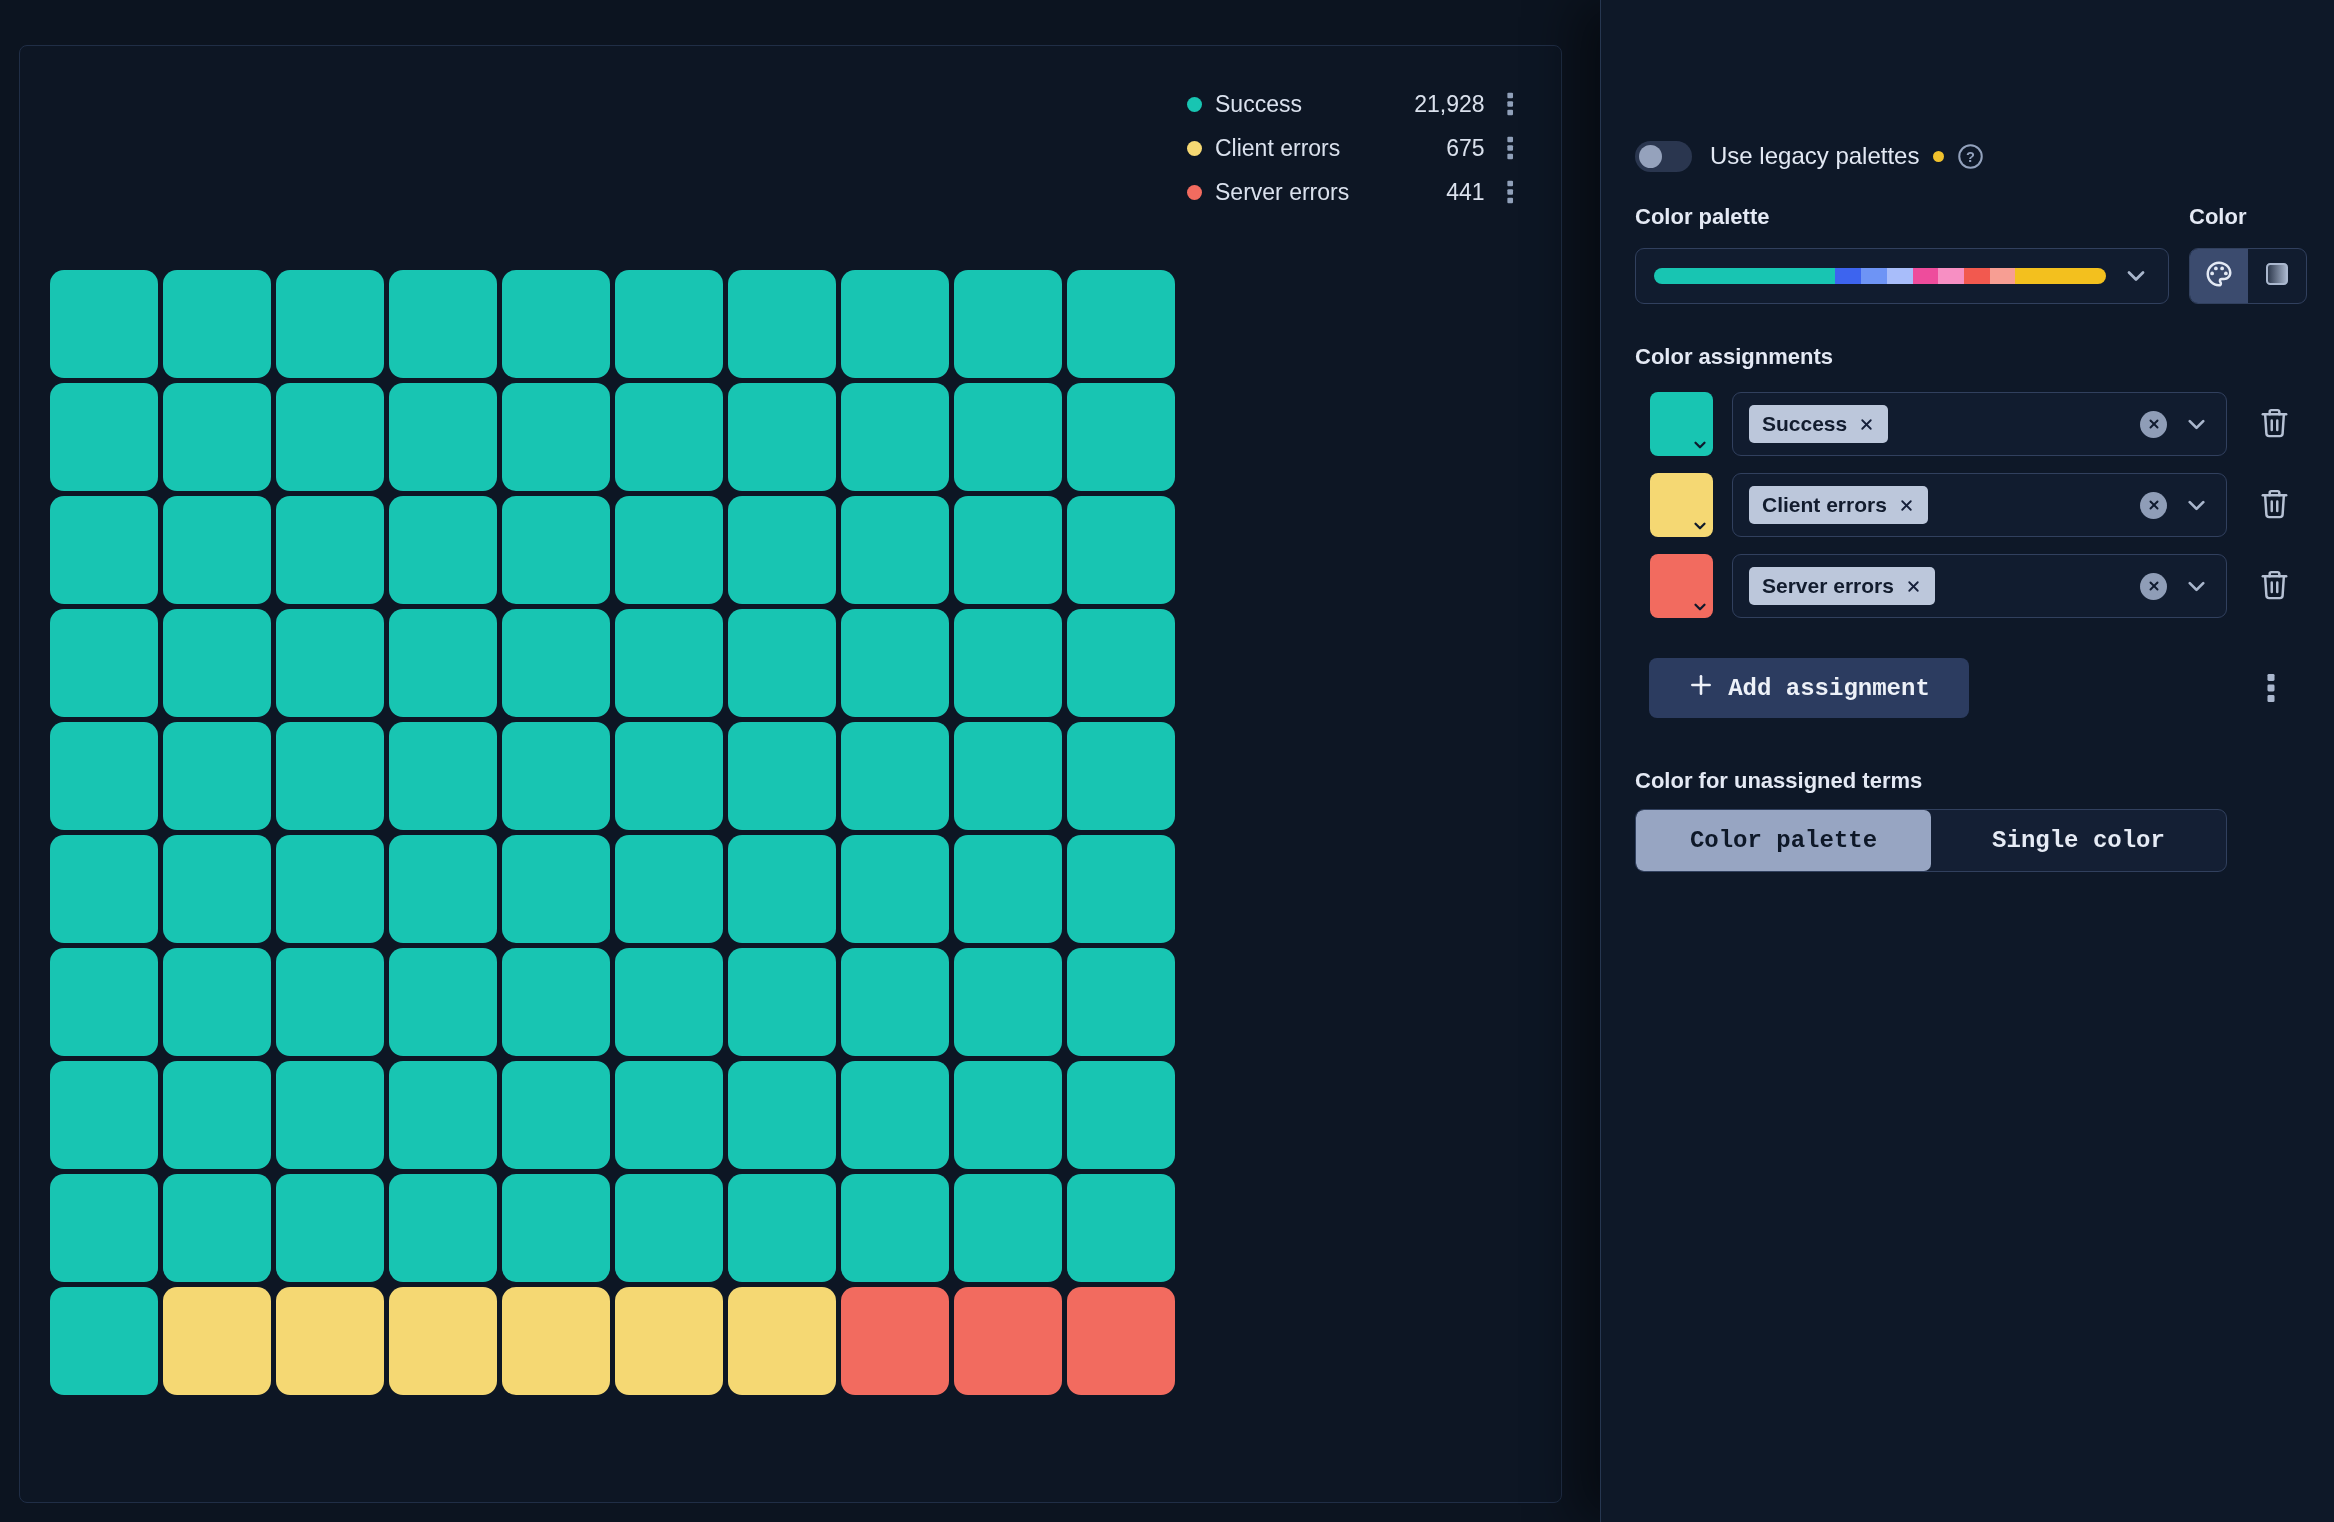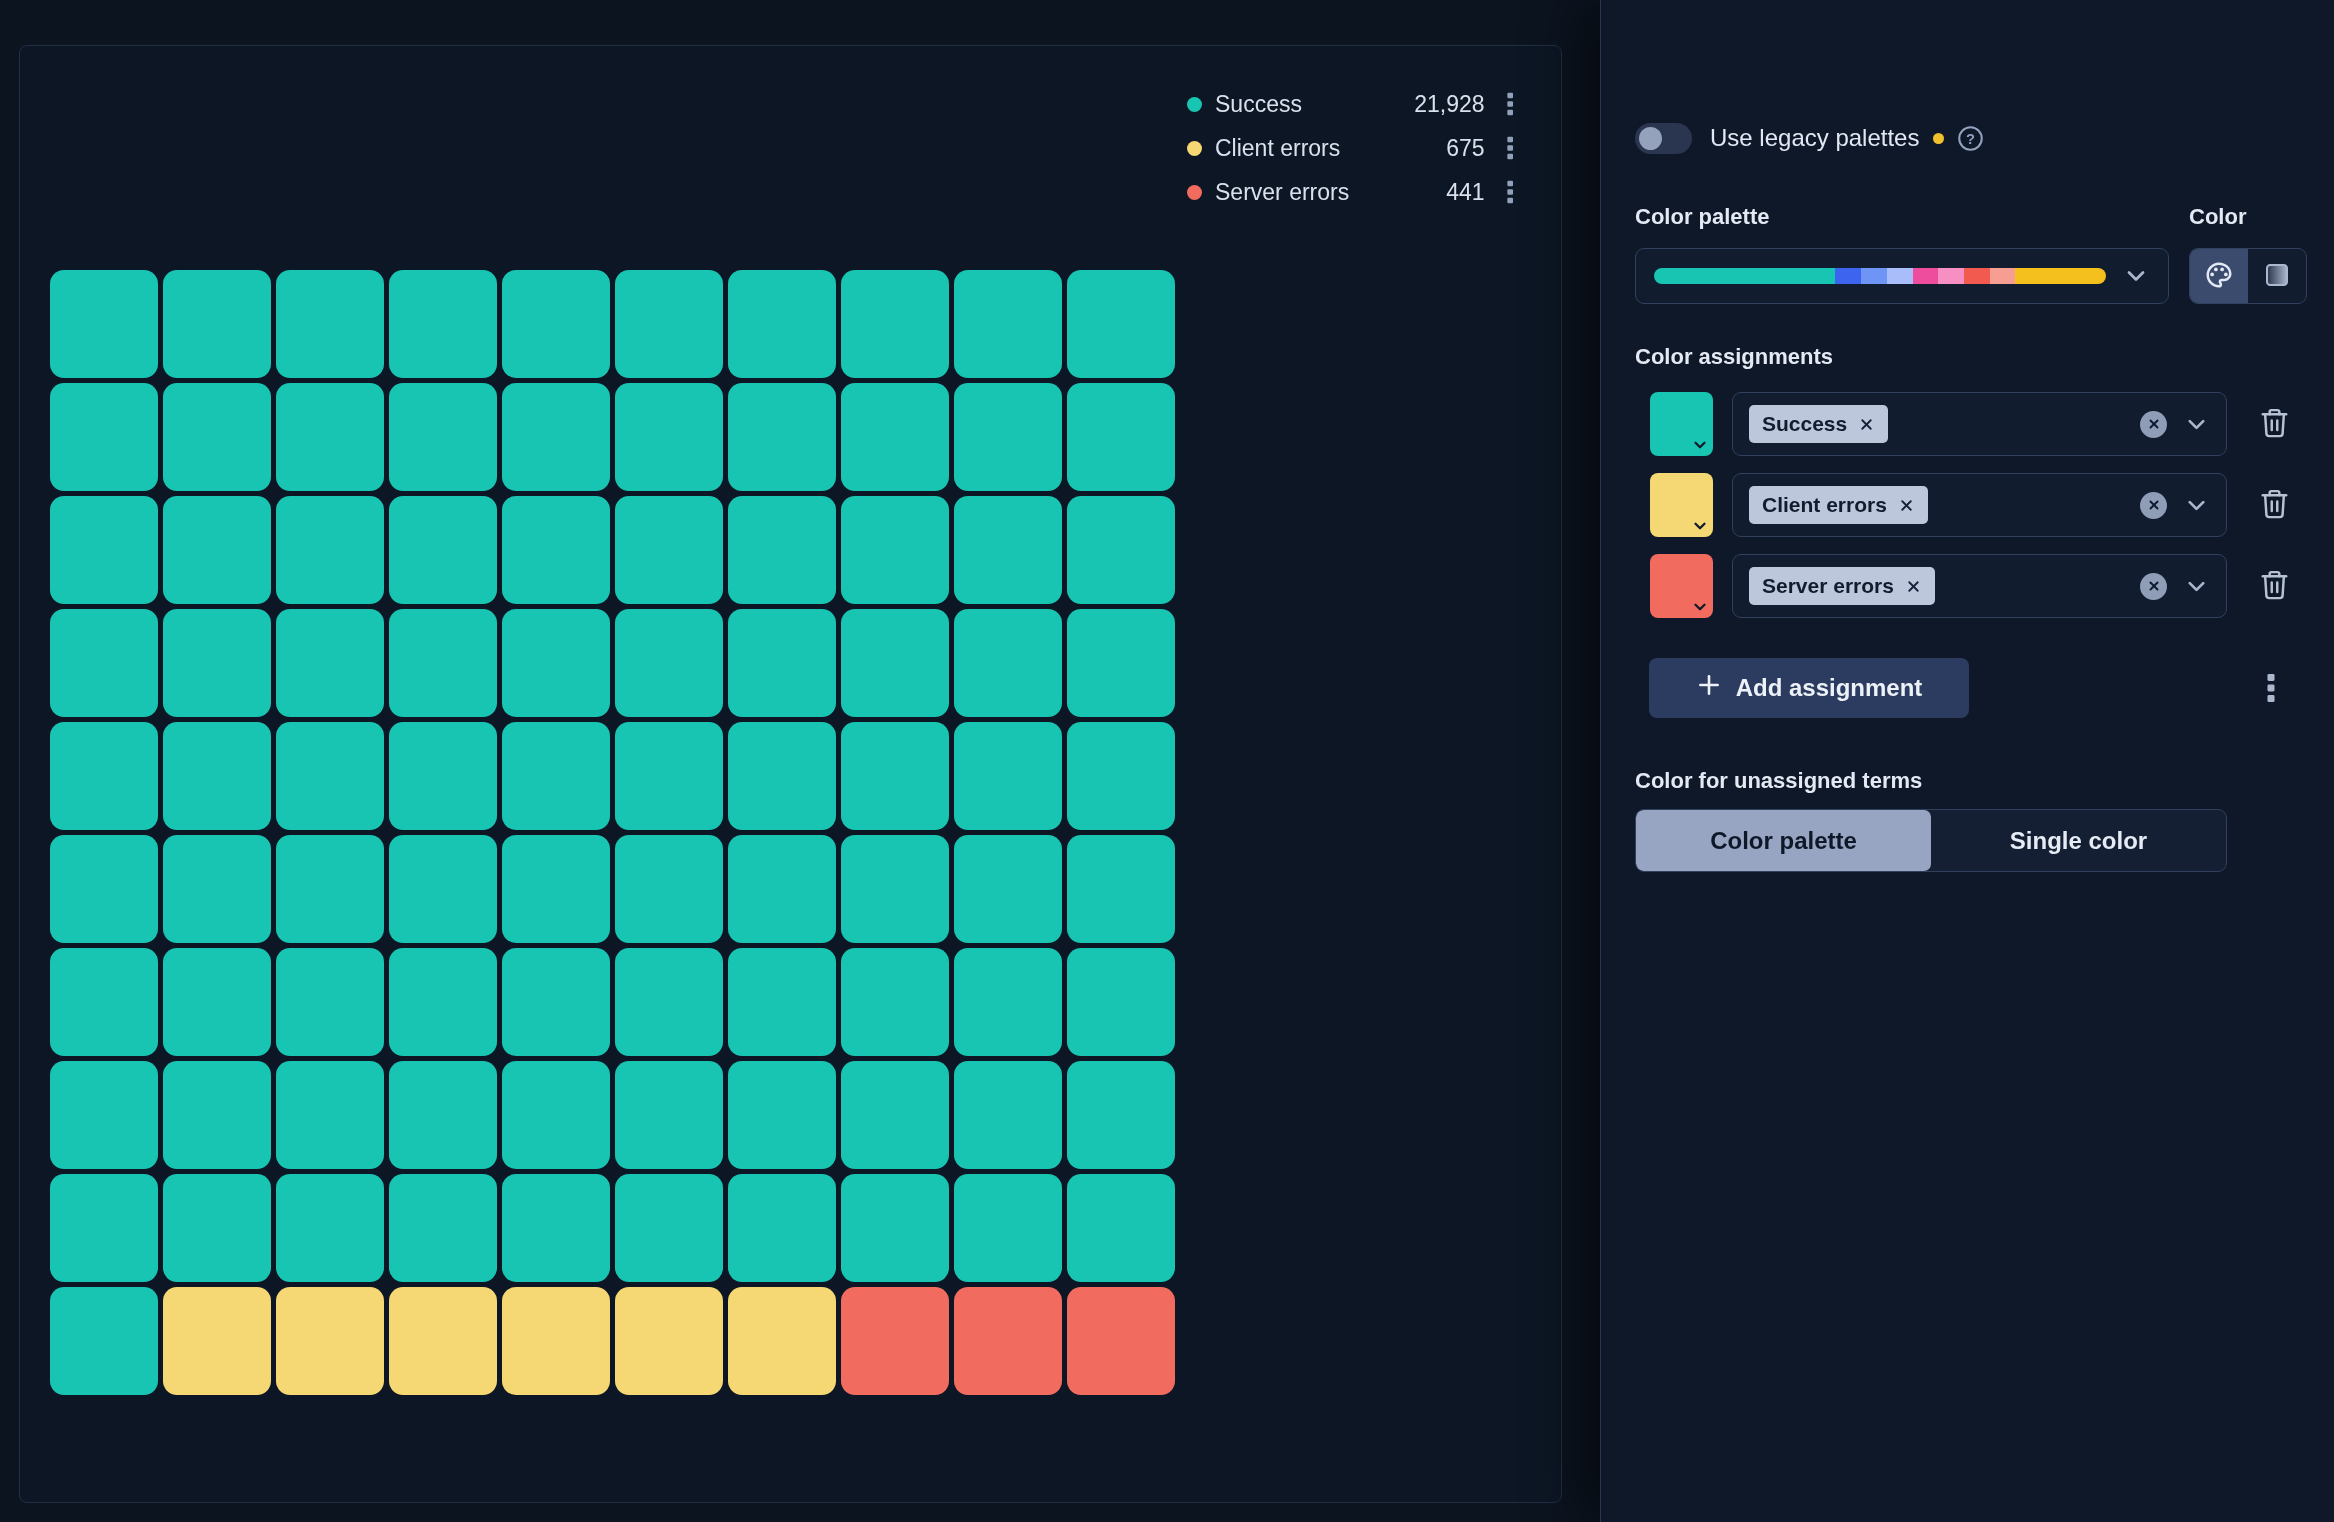--- a/index.html
+++ b/index.html
@@ -5,21 +5,21 @@
   * { box-sizing: border-box; }
   html,body { margin:0; padding:0; }
   body {
     width:2334px; height:1522px;
     background:#0c1420;
     font-family:"Liberation Sans", sans-serif;
     color:#dbe2ee;
     position:relative;
     overflow:hidden;
   }
-  button { background:none; border:none; padding:0; font-family:Liberation Sans, sans-serif; color:inherit; cursor:pointer; }
+  button { background:none; border:none; padding:0; font-family:Liberation Mono, monospace; color:inherit; cursor:pointer; }
 
   
   #chart-panel {
     position:absolute; left:19px; top:45px; width:1543px; height:1458px;
     border:1.5px solid #202e46; border-radius:8px; background:#0d1624;
   }
   .legend { position:absolute; top:36px; right:44px; width:330px; display:flex; flex-direction:column; }
   .legend-row { display:flex; align-items:center; height:44px; cursor:pointer; }
   .legend-dot { width:15px; height:15px; border-radius:50%; flex:0 0 auto; }
   .legend-label { margin-left:13px; font-size:23px; color:#dae1ed; }
@@ -35,21 +35,21 @@
   
   #flyout {
     position:absolute; left:1600px; top:0; width:734px; height:1522px;
     background:#0e1828; border-left:1px solid #263650;
     box-shadow:-24px 0 48px rgba(0,0,0,.45);
   }
   .flyout-header { position:absolute; left:40px; top:30px; display:flex; align-items:center; gap:26px; }
   .back-btn { width:44px; height:44px; display:flex; align-items:center; justify-content:center; border-radius:8px; }
   .flyout-title { font-size:30px; font-weight:700; color:#eef2f9; letter-spacing:.2px; }
 
-  .legacy-row { position:absolute; left:34px; top:122px; display:flex; align-items:center; height:32px; }
+  .legacy-row { position:absolute; left:34px; top:140px; display:flex; align-items:center; height:32px; }
   .switch { width:57px; height:31px; border-radius:16px; background:#2a364f; position:relative; cursor:pointer; flex:0 0 auto; }
   .switch-knob { position:absolute; left:4px; top:4px; width:23px; height:23px; border-radius:50%; background:#95a2bc; }
   .legacy-label { margin-left:18px; font-size:24px; color:#e2e8f3; }
   .legacy-dot { width:11px; height:11px; border-radius:50%; margin-left:14px; }
   .help-icon { margin-left:13px; display:flex; align-items:center; cursor:pointer; }
 
   .field-label { position:absolute; font-size:22px; font-weight:700; color:#e4e9f4; }
   #label-palette { left:34px; top:204px; }
   #label-mode { left:588px; top:204px; }
   #label-assignments { left:34px; top:344px; }

